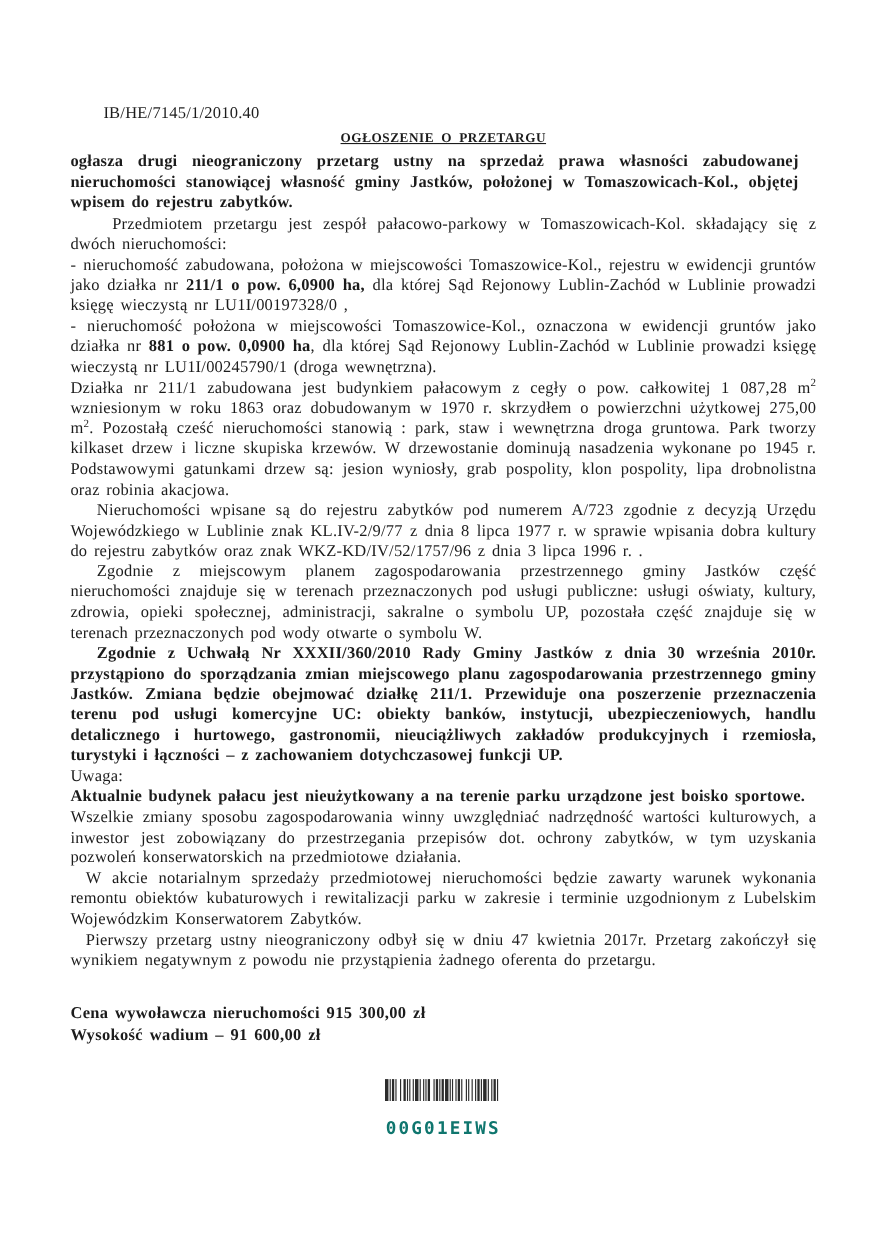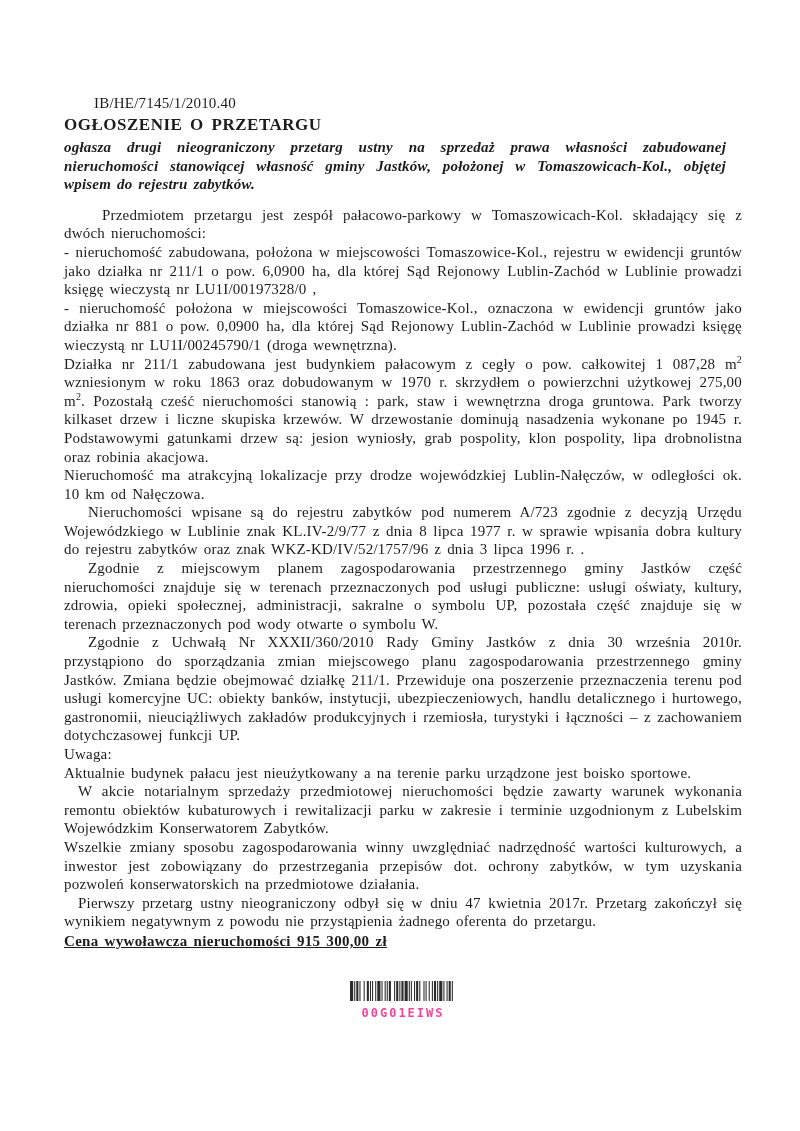--- a/index.html
+++ b/index.html
@@ -8,69 +8,69 @@
     font-family:"Liberation Serif", serif; color:#1c1c1c;
     overflow:hidden;
   }
   .page { position:relative; width:800px; height:969px; background:#ffffff; }
   .content {
     position:absolute; left:64px; top:94px; width:678px;
     font-size:15px; line-height:18.6px; letter-spacing:0.2px; word-spacing:2px;
   }
   .ref { padding-left:30px; line-height:18px; margin:0 0 3px 0; }
   .title, .subtitle {
-    margin:0; text-align:left; font-weight:bold;
-    font-size:17px; line-height:20px; letter-spacing:0.5px; word-spacing:3px;
+    margin:0; text-align:center; font-weight:bold;
+    font-size:12px; line-height:20px; letter-spacing:0.5px; word-spacing:3px;text-decoration:underline;
   }
-  .intro { margin:3px 16px 0 0; font-weight:bold; text-align:justify;font-style:italic; }
-  .body-text { margin-top:12px; }
+  .intro { margin:3px 16px 0 0; font-weight:bold; text-align:justify; }
+  .body-text { margin-top:1px; }
   .para { margin:0; text-align:justify; }
   .indent-lg { text-indent:38px; }
   .indent-md { text-indent:24px; }
   .indent-sm { text-indent:14px; }
-  .bold { font-weight:normal; }
+  .bold { font-weight:bold; }
   sup { font-size:10px; line-height:0; }
-  .pricing { margin-top:0;text-decoration:underline; }
+  .pricing { margin-top:28px; }
   .price-line { margin:0; font-weight:bold; line-height:20px; letter-spacing:0.3px; }
   .barcode-block { margin-top:30px; text-align:center; }
   .barcode-svg { display:block; margin:0 auto; width:106px; height:20px; }
   .barcode-label {
-    margin-top:3px;
+    margin-top:16px;
     font-family:"DejaVu Sans Mono", monospace; font-weight:bold;
-    font-size:12px; letter-spacing:2px; color:#ec4899; word-spacing:0;
+    font-size:16px; letter-spacing:2px; color:#0f766e; word-spacing:0;
   }
 </style>
 </head>
 <body>
 
 <div class="page">
   <div class="content">
 
     <div class="ref">IB/HE/7145/1/2010.40</div>
     <h1 class="title">OGŁOSZENIE O PRZETARGU</h1>
     <p class="intro">ogłasza drugi nieograniczony przetarg ustny  na sprzedaż prawa własności zabudowanej nieruchomości stanowiącej własność gminy Jastków, położonej w Tomaszowicach-Kol., objętej wpisem do rejestru zabytków.</p>
 
     <div class="body-text" id="body-paragraphs">
         <p class="para indent-lg"><span>Przedmiotem przetargu jest zespół pałacowo-parkowy w Tomaszowicach-Kol. składający się z dwóch nieruchomości:</span></p>
         <p class="para"><span>- nieruchomość zabudowana, położona w miejscowości Tomaszowice-Kol., rejestru  w ewidencji gruntów  jako działka nr  </span><span class="bold">211/1 o pow. 6,0900 ha,</span><span> dla której Sąd Rejonowy Lublin-Zachód w Lublinie prowadzi księgę wieczystą nr LU1I/00197328/0 ,</span></p>
         <p class="para"><span>- nieruchomość położona w miejscowości Tomaszowice-Kol., oznaczona w ewidencji gruntów jako działka nr </span><span class="bold">881 o pow. 0,0900 ha</span><span>, dla której Sąd Rejonowy Lublin-Zachód w Lublinie prowadzi księgę wieczystą nr LU1I/00245790/1 (droga wewnętrzna).</span></p>
         <p class="para"><span>Działka nr 211/1 zabudowana jest budynkiem pałacowym z cegły o pow. całkowitej 1 087,28 m</span><sup>2</sup><span> wzniesionym w roku 1863 oraz dobudowanym w 1970 r. skrzydłem o powierzchni użytkowej 275,00 m</span><sup>2</sup><span>. Pozostałą cześć nieruchomości stanowią : park, staw i wewnętrzna droga gruntowa. Park tworzy kilkaset drzew i liczne skupiska krzewów. W drzewostanie dominują nasadzenia wykonane po 1945 r. Podstawowymi gatunkami drzew są: jesion wyniosły, grab pospolity, klon pospolity, lipa drobnolistna oraz robinia akacjowa.</span></p>
-        <p class="para"><span>Nieruchomość ma atrakcyjną lokalizacje przy drodze wojewódzkiej Lublin-Nałęczów, w odległości ok. 10 km od Nałęczowa.</span></p>
         <p class="para indent-md"><span>Nieruchomości wpisane są do rejestru zabytków pod numerem A/723 zgodnie z decyzją Urzędu Wojewódzkiego w Lublinie znak KL.IV-2/9/77 z dnia 8 lipca 1977 r. w sprawie wpisania dobra kultury do rejestru zabytków oraz znak WKZ-KD/IV/52/1757/96 z dnia 3 lipca 1996 r. .</span></p>
         <p class="para indent-md"><span>Zgodnie z miejscowym planem zagospodarowania przestrzennego gminy Jastków część nieruchomości znajduje się w terenach przeznaczonych pod usługi publiczne: usługi oświaty, kultury, zdrowia, opieki społecznej, administracji, sakralne o symbolu UP, pozostała część znajduje się w terenach przeznaczonych pod wody otwarte o symbolu W.</span></p>
         <p class="para indent-md bold"><span>Zgodnie z Uchwałą Nr XXXII/360/2010 Rady Gminy Jastków z dnia 30 września 2010r. przystąpiono do sporządzania zmian  miejscowego planu zagospodarowania przestrzennego gminy Jastków. Zmiana będzie obejmować działkę 211/1. Przewiduje ona poszerzenie przeznaczenia terenu pod usługi komercyjne UC: obiekty banków, instytucji, ubezpieczeniowych, handlu detalicznego i hurtowego, gastronomii, nieuciążliwych zakładów produkcyjnych i rzemiosła, turystyki i łączności – z zachowaniem dotychczasowej funkcji UP.</span></p>
         <p class="para"><span>Uwaga:</span></p>
         <p class="para bold"><span>Aktualnie budynek pałacu  jest nieużytkowany a na terenie parku urządzone jest boisko sportowe.</span></p>
+        <p class="para"><span>Wszelkie zmiany sposobu zagospodarowania  winny uwzględniać nadrzędność wartości kulturowych, a inwestor jest zobowiązany do przestrzegania przepisów dot. ochrony zabytków, w tym uzyskania pozwoleń konserwatorskich na przedmiotowe działania.</span></p>
         <p class="para indent-sm"><span>W akcie notarialnym sprzedaży przedmiotowej nieruchomości będzie zawarty warunek  wykonania remontu obiektów kubaturowych i rewitalizacji parku w zakresie i terminie uzgodnionym z Lubelskim Wojewódzkim Konserwatorem Zabytków.</span></p>
-        <p class="para"><span>Wszelkie zmiany sposobu zagospodarowania  winny uwzględniać nadrzędność wartości kulturowych, a inwestor jest zobowiązany do przestrzegania przepisów dot. ochrony zabytków, w tym uzyskania pozwoleń konserwatorskich na przedmiotowe działania.</span></p>
         <p class="para indent-sm"><span>Pierwszy przetarg ustny nieograniczony odbył się w dniu 47 kwietnia 2017r. Przetarg zakończył się wynikiem negatywnym z powodu nie przystąpienia żadnego oferenta do przetargu.</span></p>
       </div>
 
     <div class="pricing">
       <p class="price-line">Cena wywoławcza nieruchomości  915 300,00 zł</p>
+      <p class="price-line">Wysokość wadium – 91 600,00 zł</p>
     </div>
 
     <div class="barcode-block">
       <svg id="barcode-svg" class="barcode-svg" preserveAspectRatio="none" xmlns="http://www.w3.org/2000/svg" viewBox="0 0 101 20">
           <rect x="0" y="0" width="3" height="20" fill="#2b2b2b"></rect>
           <rect x="4" y="0" width="1" height="20" fill="#2b2b2b"></rect>
           <rect x="6" y="0" width="2" height="20" fill="#2b2b2b"></rect>
           <rect x="9" y="0" width="1" height="20" fill="#2b2b2b"></rect>
           <rect x="13" y="0" width="1" height="20" fill="#2b2b2b"></rect>
           <rect x="16" y="0" width="2" height="20" fill="#2b2b2b"></rect>

